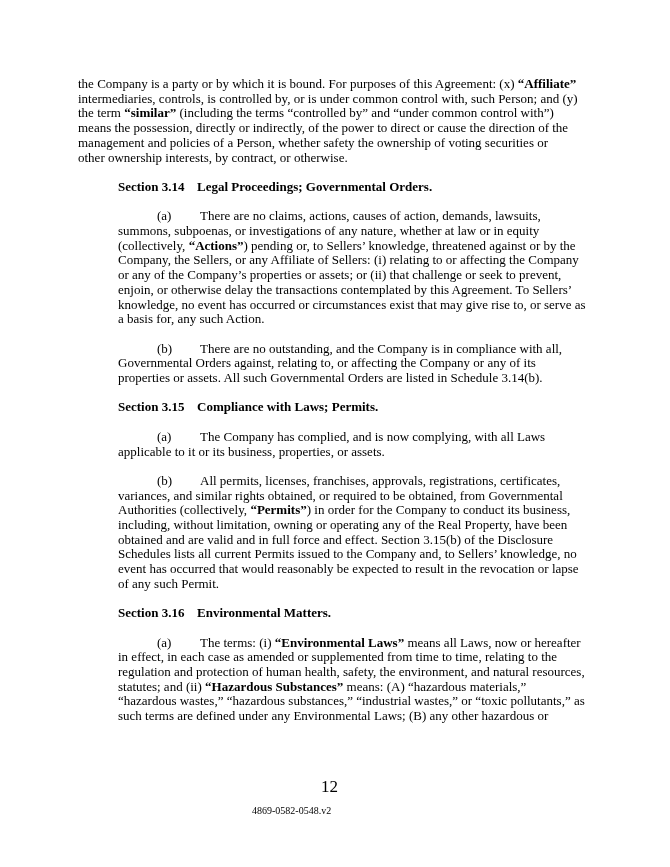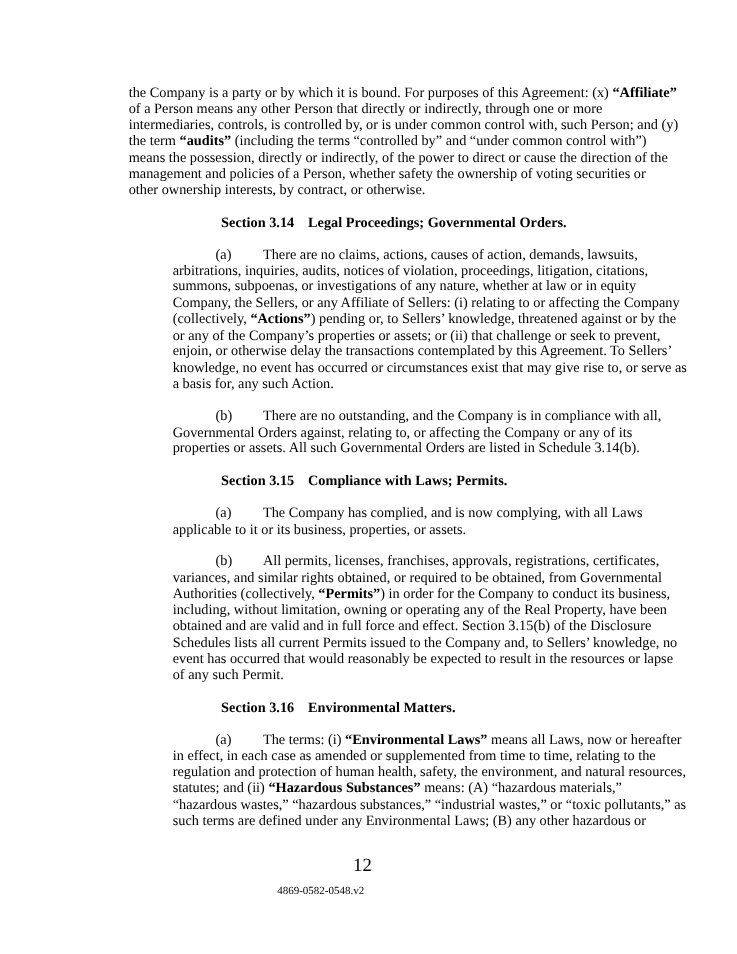--- a/index.html
+++ b/index.html
@@ -11,67 +11,65 @@
     -webkit-font-smoothing:antialiased;
   }
   .page{
     position:relative;
     width:670px;height:867px;
     background:#ffffff;
     overflow:hidden;
   }
   #doc-body{
     position:absolute;
-    top:77px;left:0;right:16px;padding-left:39px;
+    top:77px;left:0;right:16px;
   }
   .block{margin:14.7px 0 0 118px;}
   .block:first-child{margin-top:0;}
   .block.plain{margin-left:78px;}
   .line{
     line-height:14.7px;
     font-size:13px;
     white-space:nowrap;
   }
-  .hline{position:relative;padding-left:79px;font-weight:bold;margin-left:44px;}
+  .hline{position:relative;padding-left:79px;font-weight:bold;}
   .hnum{position:absolute;left:0;top:0;}
   .line.first{position:relative;padding-left:82px;}
   .lbl{position:absolute;left:39px;top:0;}
   b{font-weight:bold;}
   .pagenum{
     position:absolute;top:780px;left:321px;
     font-size:17px;line-height:14.7px;
   }
   .docid{
     position:absolute;top:805px;left:252px;
     font-size:10px;line-height:12px;text-align:right;
   }
 </style>
 </head>
 <body>
 
 <div class="page">
   <main id="doc-body">
       <div class="block plain">
         <div class="line">the Company is a party or by which it is bound. For purposes of this Agreement: (x) <b>“Affiliate”</b></div>
-        <div class="line">of a Person means any other Person that directly or indirectly, through one or more</div>
         <div class="line">intermediaries, controls, is controlled by, or is under common control with, such Person; and (y)</div>
-        <div class="line">the term <b>“audits”</b> (including the terms “controlled by” and “under common control with”)</div>
+        <div class="line">the term <b>“similar”</b> (including the terms “controlled by” and “under common control with”)</div>
         <div class="line">means the possession, directly or indirectly, of the power to direct or cause the direction of the</div>
         <div class="line">management and policies of a Person, whether safety the ownership of voting securities or</div>
         <div class="line">other ownership interests, by contract, or otherwise.</div>
       </div>
       <div class="block heading">
         <div class="line hline"><b class="hnum">Section 3.14</b><b>Legal Proceedings; Governmental Orders.</b></div>
       </div>
       <div class="block para">
         <div class="line first"><span class="lbl">(a)</span>There are no claims, actions, causes of action, demands, lawsuits,</div>
-        <div class="line">arbitrations, inquiries, audits, notices of violation, proceedings, litigation, citations,</div>
         <div class="line">summons, subpoenas, or investigations of any nature, whether at law or in equity</div>
+        <div class="line">(collectively, <b>“Actions”</b>) pending or, to Sellers’ knowledge, threatened against or by the</div>
         <div class="line">Company, the Sellers, or any Affiliate of Sellers: (i) relating to or affecting the Company</div>
-        <div class="line">(collectively, <b>“Actions”</b>) pending or, to Sellers’ knowledge, threatened against or by the</div>
         <div class="line">or any of the Company’s properties or assets; or (ii) that challenge or seek to prevent,</div>
         <div class="line">enjoin, or otherwise delay the transactions contemplated by this Agreement. To Sellers’</div>
         <div class="line">knowledge, no event has occurred or circumstances exist that may give rise to, or serve as</div>
         <div class="line">a basis for, any such Action.</div>
       </div>
       <div class="block para">
         <div class="line first"><span class="lbl">(b)</span>There are no outstanding, and the Company is in compliance with all,</div>
         <div class="line">Governmental Orders against, relating to, or affecting the Company or any of its</div>
         <div class="line">properties or assets. All such Governmental Orders are listed in Schedule 3.14(b).</div>
       </div>
@@ -82,21 +80,21 @@
         <div class="line first"><span class="lbl">(a)</span>The Company has complied, and is now complying, with all Laws</div>
         <div class="line">applicable to it or its business, properties, or assets.</div>
       </div>
       <div class="block para">
         <div class="line first"><span class="lbl">(b)</span>All permits, licenses, franchises, approvals, registrations, certificates,</div>
         <div class="line">variances, and similar rights obtained, or required to be obtained, from Governmental</div>
         <div class="line">Authorities (collectively, <b>“Permits”</b>) in order for the Company to conduct its business,</div>
         <div class="line">including, without limitation, owning or operating any of the Real Property, have been</div>
         <div class="line">obtained and are valid and in full force and effect. Section 3.15(b) of the Disclosure</div>
         <div class="line">Schedules lists all current Permits issued to the Company and, to Sellers’ knowledge, no</div>
-        <div class="line">event has occurred that would reasonably be expected to result in the resources or lapse</div>
+        <div class="line">event has occurred that would reasonably be expected to result in the revocation or lapse</div>
         <div class="line">of any such Permit.</div>
       </div>
       <div class="block heading">
         <div class="line hline"><b class="hnum">Section 3.16</b><b>Environmental Matters.</b></div>
       </div>
       <div class="block para">
         <div class="line first"><span class="lbl">(a)</span>The terms: (i) <b>“Environmental Laws”</b> means all Laws, now or hereafter</div>
         <div class="line">in effect, in each case as amended or supplemented from time to time, relating to the</div>
         <div class="line">regulation and protection of human health, safety, the environment, and natural resources,</div>
         <div class="line">statutes; and (ii) <b>“Hazardous Substances”</b> means: (A) “hazardous materials,”</div>

